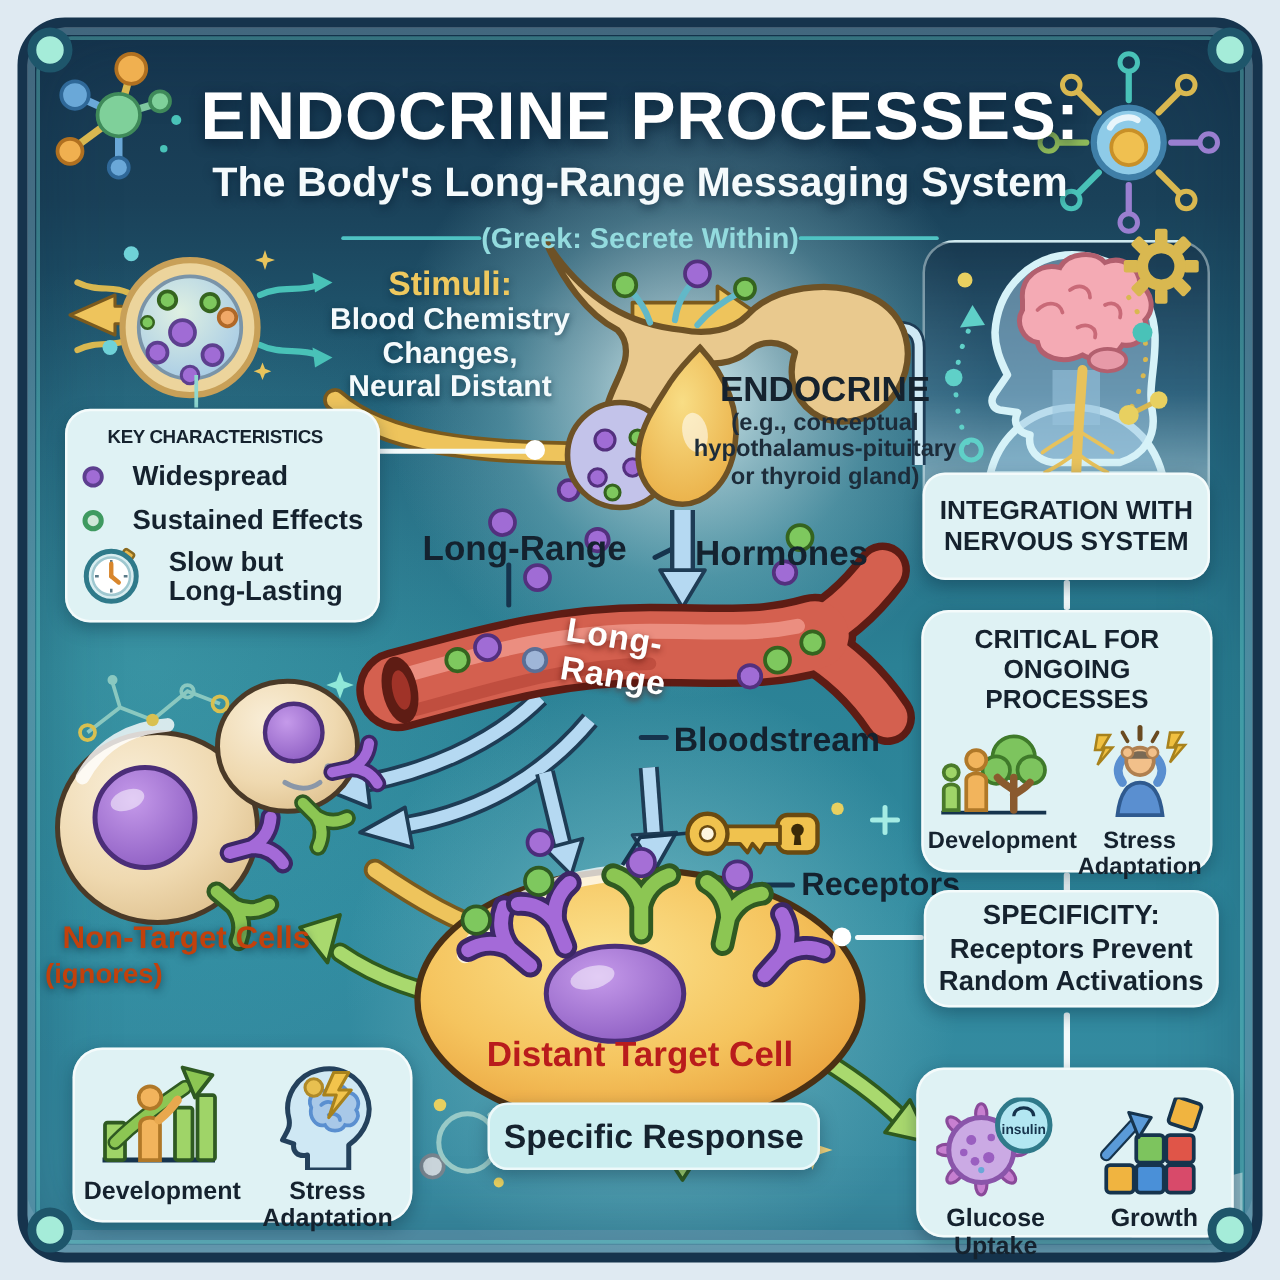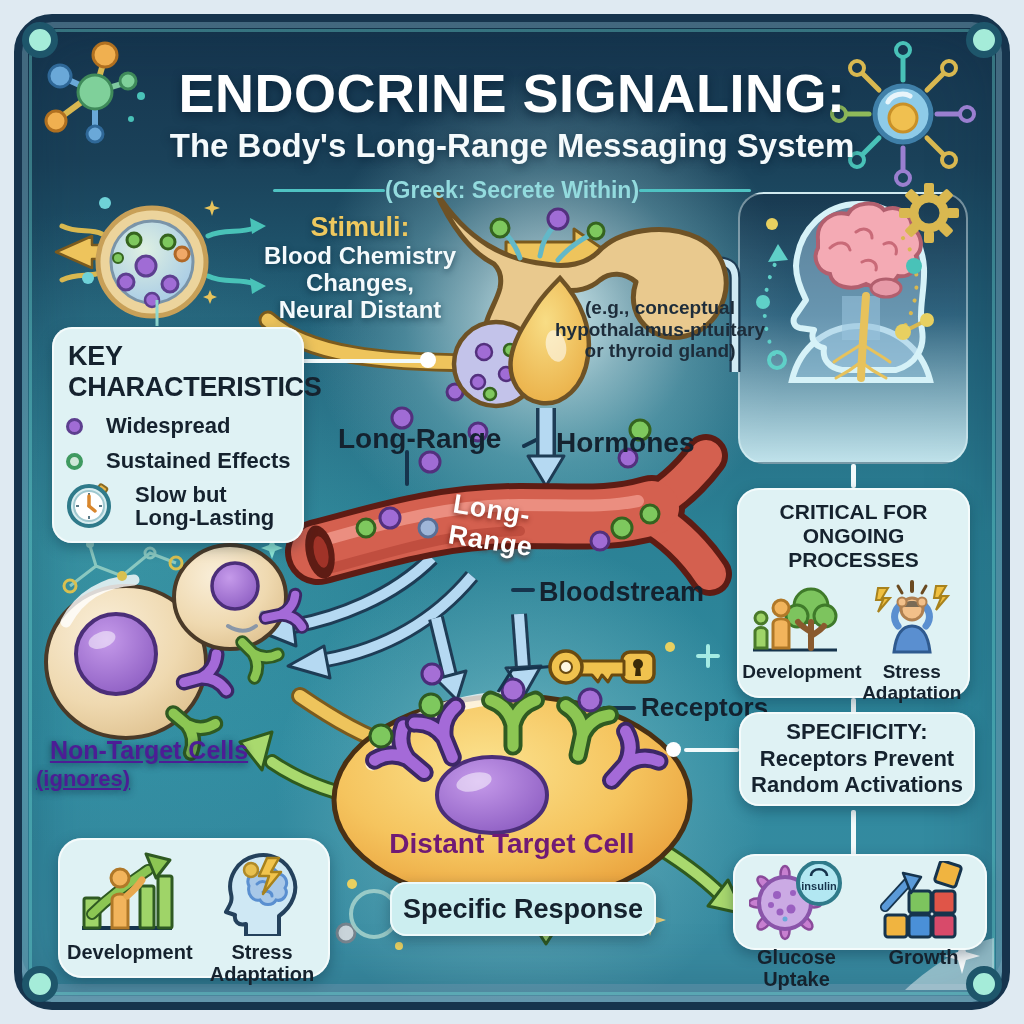--- a/index.html
+++ b/index.html
@@ -16,40 +16,40 @@
       linear-gradient(180deg,#16354e 0%,#1a4159 14%,#23647c 33%,#2b8195 52%,#2f8a9f 74%,#3a8aa0 100%);
     box-shadow: inset 0 0 0 6px rgba(125,170,190,.45), inset 0 -18px 0 rgba(100,145,170,.55), inset 0 0 70px rgba(8,35,58,.35);
   }
   .frame::after{content:"";position:absolute;inset:7px;border-radius:28px;border:3px solid rgba(110,220,212,.38);pointer-events:none;}
   .corner{position:absolute;width:36px;height:36px;border-radius:50%;background:#a5ecd9;border:7px solid #1e566b;box-sizing:border-box;z-index:6;}
 
   .art{position:absolute;left:0;top:0;z-index:2;pointer-events:none;}
   .backdrop{position:absolute;z-index:2;}
 
   .lbl{position:absolute;font-weight:bold;color:#14222f;z-index:3;white-space:nowrap;}
-  .lbl-light{color:#4c1d95;text-shadow:0 2px 7px rgba(8,40,58,.75);text-decoration:underline;}
+  .lbl-light{color:#c2410c;text-shadow:0 2px 7px rgba(8,40,58,.75);}
   .card{position:absolute;background:#dff2f4;border-radius:20px;color:#15222e;font-weight:bold;z-index:3;
         box-shadow:0 5px 14px rgba(8,35,55,.35), inset 0 0 0 2px rgba(255,255,255,.65);}
   .vline{position:absolute;background:#f2fafb;z-index:2;border-radius:2px;}
   .wdot{position:absolute;background:#ffffff;border-radius:50%;z-index:2;}
 
   .title-main{position:absolute;left:40px;top:62px;width:944px;text-align:center;z-index:3;
     font-size:54px;font-weight:bold;color:#ffffff;letter-spacing:.5px;text-shadow:0 3px 10px rgba(5,25,45,.65);}
   .title-sub{position:absolute;left:40px;top:127px;width:944px;text-align:center;z-index:3;
     font-size:33px;font-weight:bold;color:#f4fafc;text-shadow:0 2px 8px rgba(5,25,45,.6);}
   .tagline-row{position:absolute;left:0;top:177px;width:1024px;display:flex;justify-content:center;align-items:center;z-index:3;}
   .tl-line{width:112px;height:3px;background:#4fc3c3;border-radius:2px;}
   .tagline{font-size:23px;font-weight:bold;color:#93dbde;}
 
   .stimuli{position:absolute;left:244px;top:212px;width:232px;text-align:center;z-index:3;}
   .stimuli-heading{font-size:27px;font-weight:bold;color:#eec85e;text-shadow:0 2px 6px rgba(8,40,58,.6);}
   .stimuli-line{font-size:24px;line-height:1.12;font-weight:bold;color:#f4fafc;text-shadow:0 2px 6px rgba(8,40,58,.65);}
 
   .key-box{left:52px;top:327px;width:252px;padding:12px 8px 14px 14px;border-radius:20px;box-sizing:border-box;}
-  .key-title{font-size:27px;letter-spacing:-.3px;margin:2px 0 10px 2px;}
+  .key-title{font-size:15px;letter-spacing:-.3px;margin:2px 0 10px 20px;}
   .key-item{display:flex;align-items:center;gap:23px;margin-top:9px;font-size:22px;}
   .bullet{width:17px;height:17px;border-radius:50%;flex:0 0 auto;}
   .bullet-purple{background:#a06cd5;border:3px solid #5d3f8f;box-sizing:border-box;}
   .bullet-green{background:#cfe8d8;border:4px solid #3f9a60;box-sizing:border-box;}
   .key-item .wrap2{line-height:1.05;white-space:normal;width:150px;}
 
   .gland-text{position:absolute;left:540px;top:297px;width:240px;text-align:center;z-index:3;color:#15222e;}
   .gland-l1{font-size:28px;font-weight:bold;line-height:1.1;}
   .gland-sub{font-size:19px;font-weight:bold;line-height:1.14;color:#1d2c3a;}
 
@@ -59,21 +59,21 @@
   .crit-card{left:737px;top:488px;width:233px;height:210px;border-radius:22px;padding-top:12px;box-sizing:border-box;}
   .crit-title{font-size:21px;text-align:center;line-height:1.15;}
   .crit-row{display:flex;justify-content:space-around;margin-top:6px;}
   .crit-col{width:106px;text-align:center;}
   .crit-label{font-size:19px;line-height:1.08;margin-top:2px;}
 
   .spec-card{left:739px;top:712px;width:236px;height:94px;border-radius:20px;display:flex;flex-direction:column;justify-content:center;align-items:center;}
   .spec-line{font-size:22px;line-height:1.22;}
 
   .out-card-left{left:58px;top:838px;width:272px;height:140px;border-radius:24px;display:flex;justify-content:space-around;align-items:flex-start;padding-top:10px;box-sizing:border-box;}
-  .out-card-right{left:733px;top:854px;width:254px;height:96px;border-radius:22px;display:flex;justify-content:space-around;align-items:flex-start;padding-top:7px;box-sizing:border-box;}
+  .out-card-right{left:733px;top:854px;width:254px;height:136px;border-radius:22px;display:flex;justify-content:space-around;align-items:flex-start;padding-top:24px;box-sizing:border-box;}
   .out-col{width:118px;text-align:center;}
   .out-label{font-size:20px;line-height:1.1;margin-top:1px;}
 
   .pill{left:390px;top:882px;width:266px;height:54px;border-radius:16px;background:#cceef0;display:flex;align-items:center;justify-content:center;font-size:27px;}
 
   .vessel-label{position:absolute;left:450px;top:500px;width:150px;z-index:3;font-size:27px;font-weight:bold;color:#ffffff;
     transform:rotate(9deg);letter-spacing:.5px;text-shadow:0 2px 5px rgba(96,22,14,.8);}
 </style>
 </head>
 <body>
@@ -382,21 +382,21 @@
       <path d="M962,938 L966,952 L980,956 L966,960 L962,974 L958,960 L944,956 L958,952 Z" fill="#ffffff" opacity=".9"></path>
       <path d="M905,990 C935,962 968,944 994,938 L994,990 Z" fill="rgba(255,255,255,.45)"></path>
       <circle cx="346" cy="933" r="9" fill="#c9d4da" stroke="#76838d" stroke-width="3"></circle>
       <circle cx="374" cy="914" r="23" fill="none" stroke="#a8d4cc" stroke-width="4" opacity=".85"></circle>
       <path d="M392,892 C402,884 414,886 416,896" stroke="#a8d4cc" stroke-width="4" fill="none" stroke-linecap="round"></path>
       <circle cx="352" cy="884" r="5" fill="#e8d060"></circle>
         <circle cx="399" cy="946" r="4" fill="#e8d060"></circle>
     </g>
   </svg>
 
-  <div class="title-main">ENDOCRINE SIGNALING:</div>
+  <div class="title-main">ENDOCRINE PROCESSES:</div>
   <div class="title-sub">The Body's Long-Range Messaging System</div>
   <div class="tagline-row">
     <span class="tl-line"></span>
     <span class="tagline">(Greek: Secrete Within)</span>
     <span class="tl-line"></span>
   </div>
 
   <div class="stimuli">
     <div class="stimuli-heading">Stimuli:</div>
     <div class="stimuli-line">Blood Chemistry</div>
@@ -428,36 +428,41 @@
         <line y2="-10" stroke="#d8862c" stroke-width="3.5" stroke-linecap="round"></line>
         <line x2="6" y2="5" stroke="#d8862c" stroke-width="3.5" stroke-linecap="round"></line>
       </svg>
       <span class="wrap2">Slow but Long-Lasting</span>
     </div>
   </div>
   <div class="vline" style="left:302px;top:359px;width:122px;height:4px;"></div>
   <div class="wdot" style="left:420px;top:352px;width:16px;height:16px;"></div>
 
   <div class="gland-text">
+    <div class="gland-l1">ENDOCRINE</div>
     <div class="gland-sub">(e.g., conceptual</div>
     <div class="gland-sub">hypothalamus-pituitary</div>
     <div class="gland-sub">or thyroid gland)</div>
   </div>
 
   <div class="lbl" style="left:338px;top:423px;font-size:28px;">Long-Range</div>
   <div class="lbl" style="left:556px;top:427px;font-size:28px;">Hormones</div>
   <div class="vessel-label">Long-Range</div>
   <div class="lbl" style="left:539px;top:577px;font-size:27px;">Bloodstream</div>
   <div class="lbl" style="left:641px;top:692px;font-size:26px;">Receptors</div>
 
   <div class="lbl lbl-light" style="left:36px;top:736px;width:226px;text-align:center;font-size:25px;">Non-Target Cells</div>
   <div class="lbl lbl-light" style="left:36px;top:766px;width:226px;text-align:left;font-size:22px;">(ignores)</div>
 
-  <div class="lbl" style="left:362px;top:828px;width:300px;text-align:center;font-size:28px;color:#701a75;">Distant Target Cell</div>
-
+  <div class="lbl" style="left:362px;top:828px;width:300px;text-align:center;font-size:28px;color:#b91c1c;">Distant Target Cell</div>
+
+  <div class="card integ-box">
+    <div class="integ-line">INTEGRATION WITH</div>
+    <div class="integ-line">NERVOUS SYSTEM</div>
+  </div>
   <div class="vline" style="left:851px;top:464px;width:5px;height:24px;"></div>
 
   <div class="card crit-card">
     <div class="crit-title">CRITICAL FOR</div>
     <div class="crit-title">ONGOING PROCESSES</div>
     <div class="crit-row">
       <div class="crit-col">
         <svg width="92" height="78" viewBox="0 0 92 78">
           <line x1="4" y1="72" x2="88" y2="72" stroke="#16344d" stroke-width="3"></line>
           <circle cx="62" cy="28" r="17" fill="#7dc45e" stroke="#3f7a2a" stroke-width="3"></circle>

